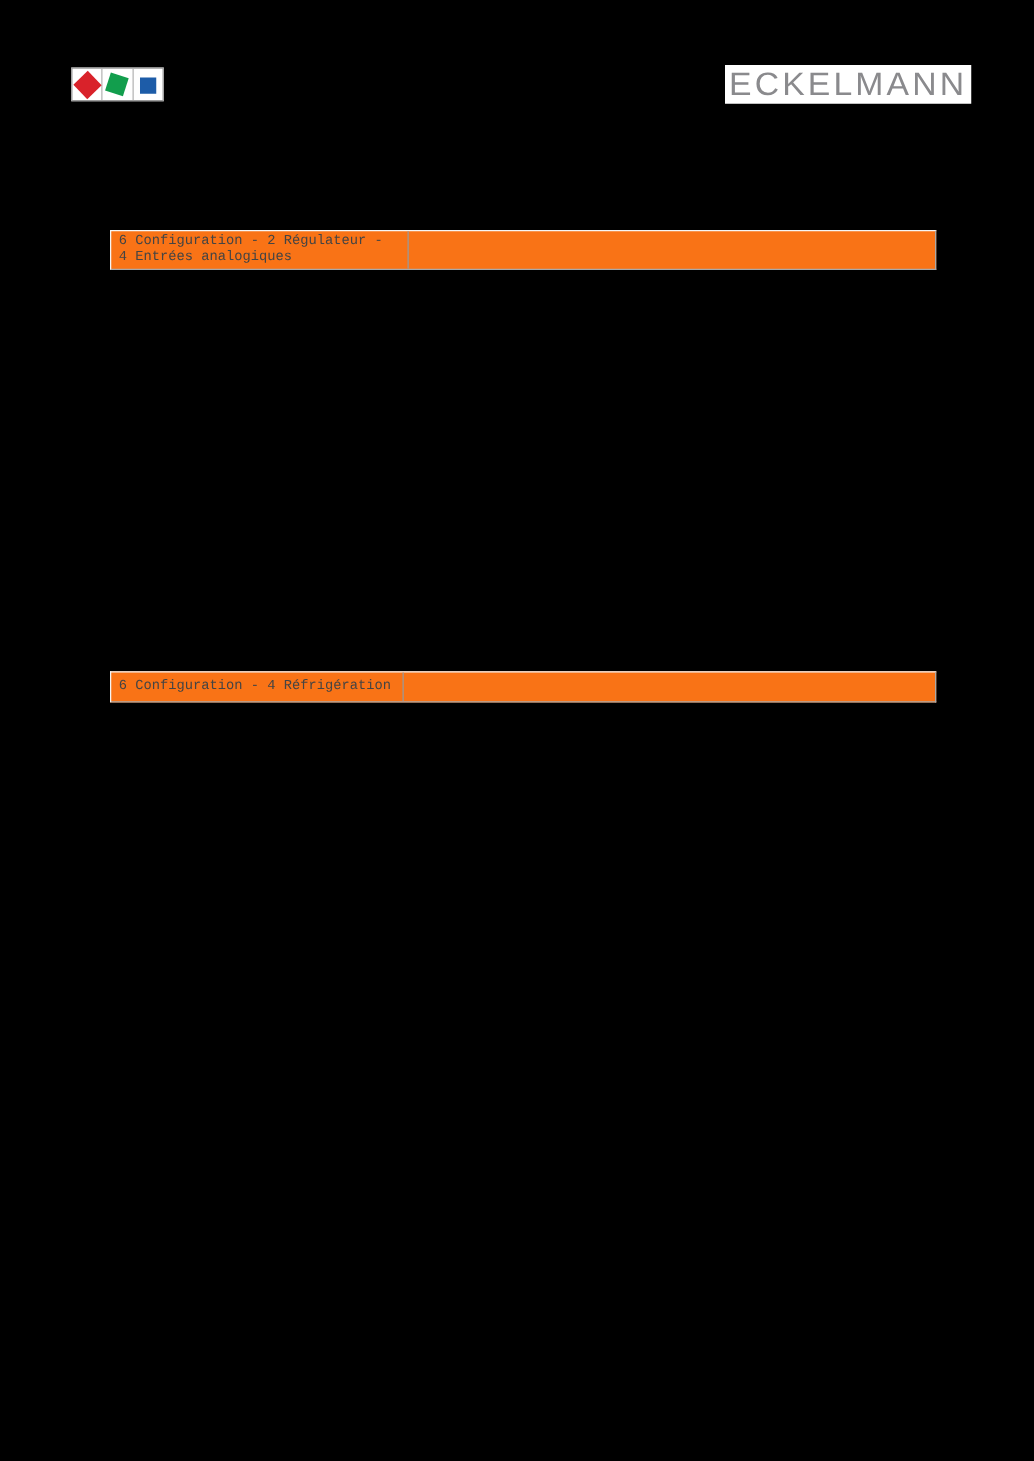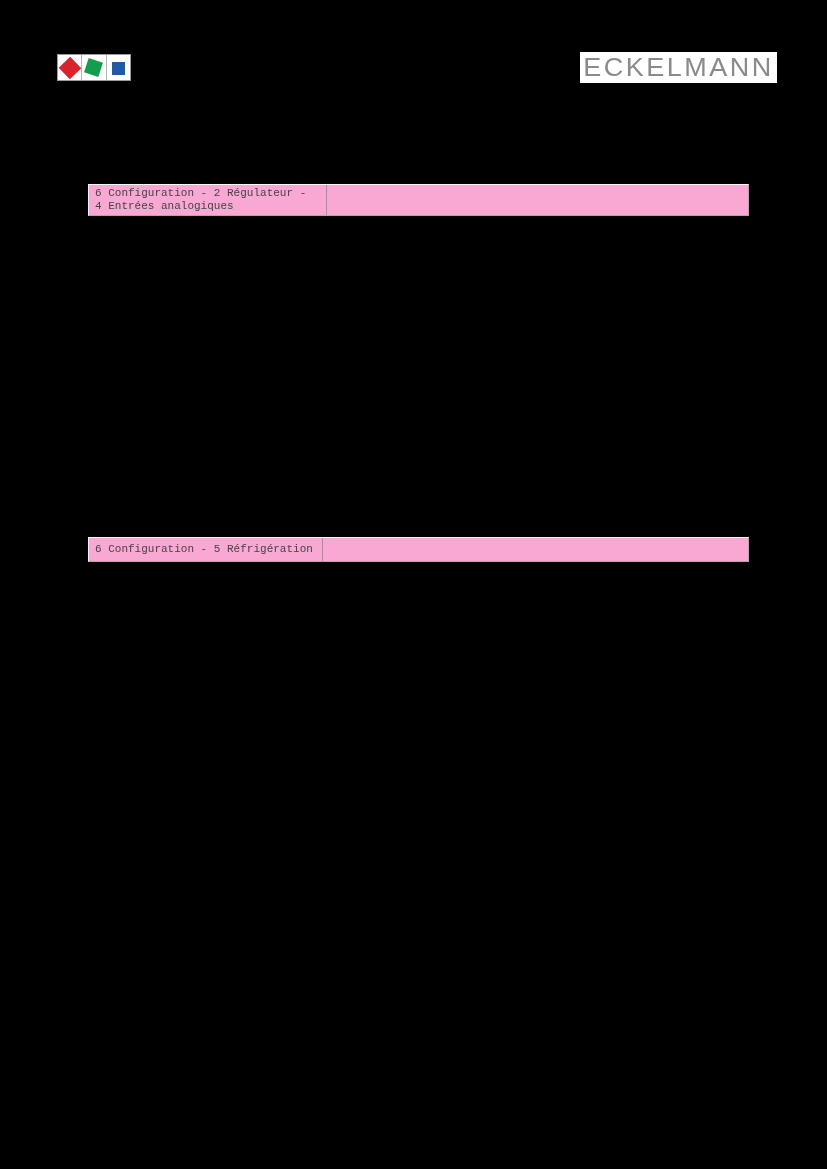--- a/index.html
+++ b/index.html
@@ -76,21 +76,21 @@
     line-height: 1;
     white-space: nowrap;
     transform: scaleY(0.96);
   }
 
   
   .menu-bar {
     position: absolute;
     left: 88px;
     width: 661px;
-    background: #f9a8d4;
+    background: #f97316;
     border: 1px solid;
     border-color: #f5f5f5 #a9a9a9 #a9a9a9 #f5f5f5;
     box-sizing: border-box;
     display: flex;
     font-family: "Liberation Mono", monospace;
     font-size: 11px;
     line-height: 13px;
     color: #444444;
   }
   .menu-bar-1 { top: 184px; height: 32px; }
@@ -130,18 +130,18 @@
   <div class="menu-bar menu-bar-1">
     <div class="menu-title-cell">
       <div>6 Configuration - 2 Régulateur -</div>
       <div>4 Entrées analogiques</div>
     </div>
     <div class="menu-empty-cell"></div>
   </div>
 
   <div class="menu-bar menu-bar-2">
     <div class="menu-title-cell">
-      <div>6 Configuration - 5 Réfrigération</div>
+      <div>6 Configuration - 4 Réfrigération</div>
     </div>
     <div class="menu-empty-cell"></div>
   </div>
 
 </div>
 
 </body></html>

